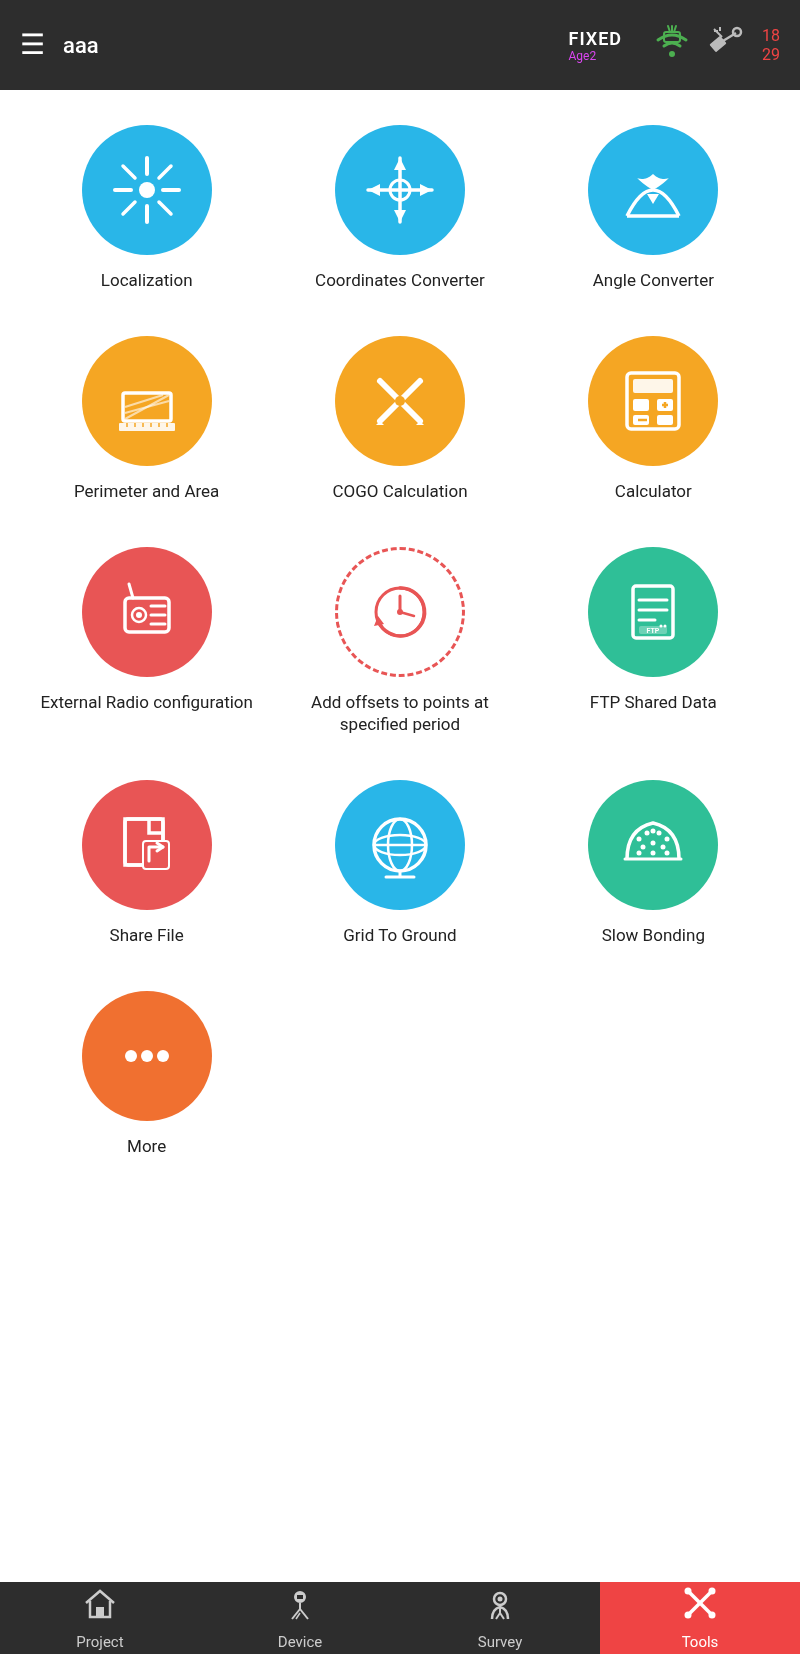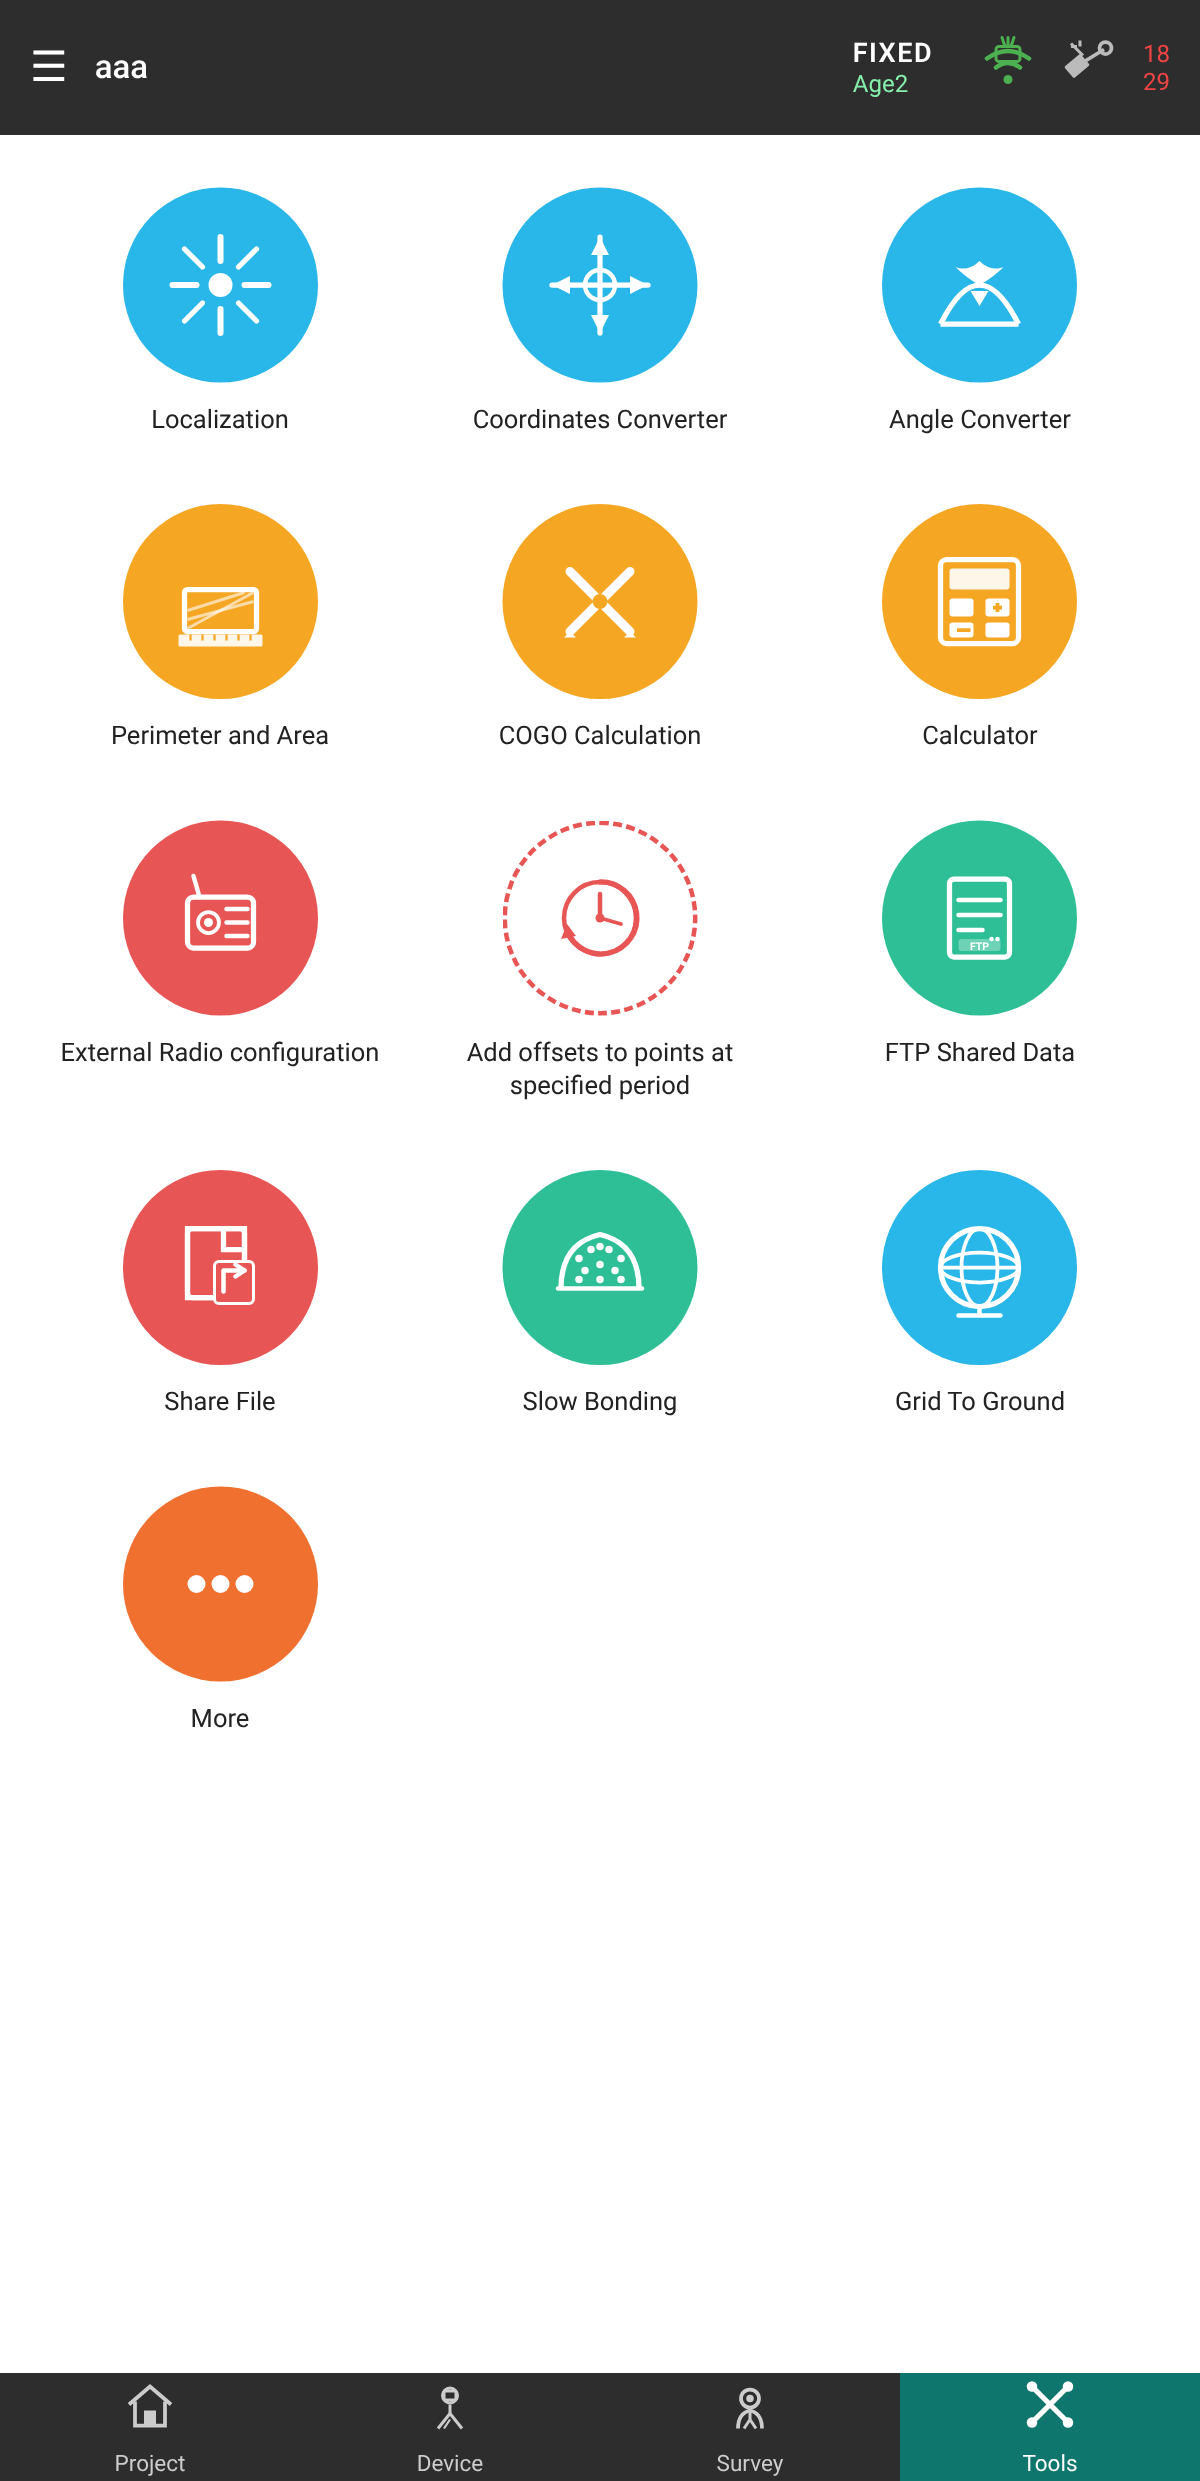--- a/index.html
+++ b/index.html
@@ -39,22 +39,22 @@
       flex-direction: column;
       align-items: flex-start;
       margin-right: 16px;
     }
     .header-fixed {
       font-size: 18px;
       font-weight: 600;
       letter-spacing: 1px;
     }
     .header-age {
-      font-size: 16px;
-      color: #86efac;
+      font-size: 12px;
+      color: #d946ef;
     }
     .header-wifi {
       display: flex;
       flex-direction: column;
       align-items: center;
       margin: 0 12px;
     }
     .wifi-icon {
       color: #4caf50;
       font-size: 30px;
@@ -138,21 +138,21 @@
       display: flex;
       flex-direction: column;
       align-items: center;
       justify-content: center;
       cursor: pointer;
       color: #ccc;
       font-size: 15px;
       gap: 4px;
     }
     .nav-item.active {
-      background: #0f766e;
+      background: #ef4444;
       color: white;
     }
     .nav-icon {
       font-size: 32px;
     }
     .nav-label {
       font-size: 15px;
     }
 
     
@@ -381,20 +381,38 @@
           <rect x="32" y="32" width="26" height="28" rx="3" fill="#e85555" stroke="white" stroke-width="2"></rect>
 
           <polyline points="38,52 38,38 52,38" fill="none" stroke="white" stroke-width="3" stroke-linecap="round" stroke-linejoin="round"></polyline>
           <polyline points="46,34 52,38 46,42" fill="none" stroke="white" stroke-width="3" stroke-linecap="round" stroke-linejoin="round"></polyline>
         </svg>
       </div>
       <span class="tool-label">Share File</span>
     </div>
 
     <div class="tool-item">
+      <div class="tool-icon-circle bg-sky">
+        <svg viewBox="0 0 72 72" fill="none">
+
+          <circle cx="36" cy="36" r="26" fill="none" stroke="white" stroke-width="3.5"></circle>
+
+          <ellipse cx="36" cy="36" rx="12" ry="26" fill="none" stroke="white" stroke-width="2.5"></ellipse>
+
+          <line x1="10" y1="36" x2="62" y2="36" stroke="white" stroke-width="2.5"></line>
+          <ellipse cx="36" cy="36" rx="26" ry="10" fill="none" stroke="white" stroke-width="2.5"></ellipse>
+
+          <line x1="36" y1="62" x2="36" y2="68" stroke="white" stroke-width="3"></line>
+          <line x1="22" y1="68" x2="50" y2="68" stroke="white" stroke-width="3" stroke-linecap="round"></line>
+        </svg>
+      </div>
+      <span class="tool-label">Grid To Ground</span>
+    </div>
+
+    <div class="tool-item">
       <div class="tool-icon-circle bg-teal2">
         <svg viewBox="0 0 72 72" fill="white">
 
           <path d="M10 50 Q10 20 36 14 Q62 20 62 50" fill="none" stroke="white" stroke-width="3.5"></path>
           <line x1="8" y1="50" x2="64" y2="50" stroke="white" stroke-width="3" stroke-linecap="round"></line>
 
           <circle cx="22" cy="30" r="2.5" fill="white"></circle>
           <circle cx="30" cy="24" r="2.5" fill="white"></circle>
           <circle cx="36" cy="22" r="2.5" fill="white"></circle>
           <circle cx="42" cy="24" r="2.5" fill="white"></circle>
@@ -404,38 +422,20 @@
           <circle cx="46" cy="38" r="2.5" fill="white"></circle>
           <circle cx="22" cy="44" r="2.5" fill="white"></circle>
           <circle cx="36" cy="44" r="2.5" fill="white"></circle>
           <circle cx="50" cy="44" r="2.5" fill="white"></circle>
         </svg>
       </div>
       <span class="tool-label">Slow Bonding</span>
     </div>
 
     <div class="tool-item">
-      <div class="tool-icon-circle bg-sky">
-        <svg viewBox="0 0 72 72" fill="none">
-
-          <circle cx="36" cy="36" r="26" fill="none" stroke="white" stroke-width="3.5"></circle>
-
-          <ellipse cx="36" cy="36" rx="12" ry="26" fill="none" stroke="white" stroke-width="2.5"></ellipse>
-
-          <line x1="10" y1="36" x2="62" y2="36" stroke="white" stroke-width="2.5"></line>
-          <ellipse cx="36" cy="36" rx="26" ry="10" fill="none" stroke="white" stroke-width="2.5"></ellipse>
-
-          <line x1="36" y1="62" x2="36" y2="68" stroke="white" stroke-width="3"></line>
-          <line x1="22" y1="68" x2="50" y2="68" stroke="white" stroke-width="3" stroke-linecap="round"></line>
-        </svg>
-      </div>
-      <span class="tool-label">Grid To Ground</span>
-    </div>
-
-    <div class="tool-item">
       <div class="tool-icon-circle bg-orange2">
         <svg viewBox="0 0 72 72" fill="white">
           <circle cx="20" cy="36" r="6" fill="white"></circle>
           <circle cx="36" cy="36" r="6" fill="white"></circle>
           <circle cx="52" cy="36" r="6" fill="white"></circle>
         </svg>
       </div>
       <span class="tool-label">More</span>
     </div>
 

